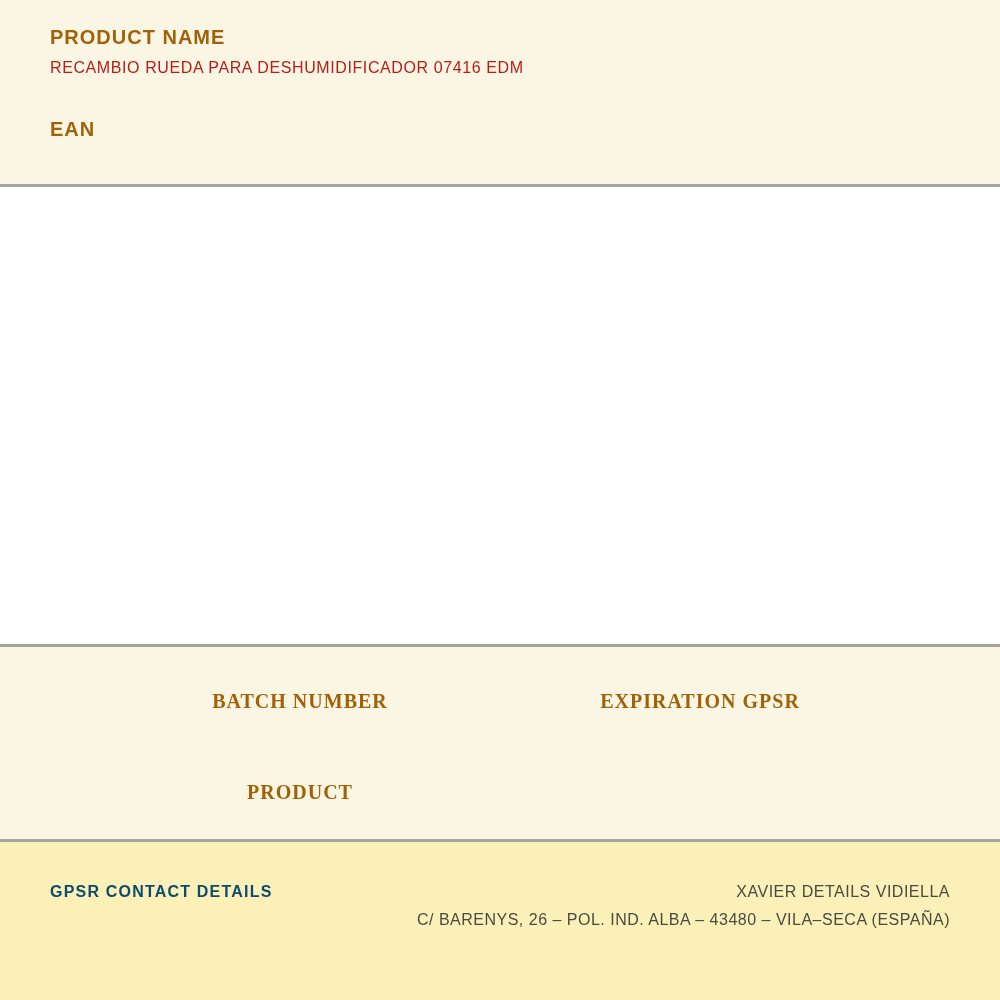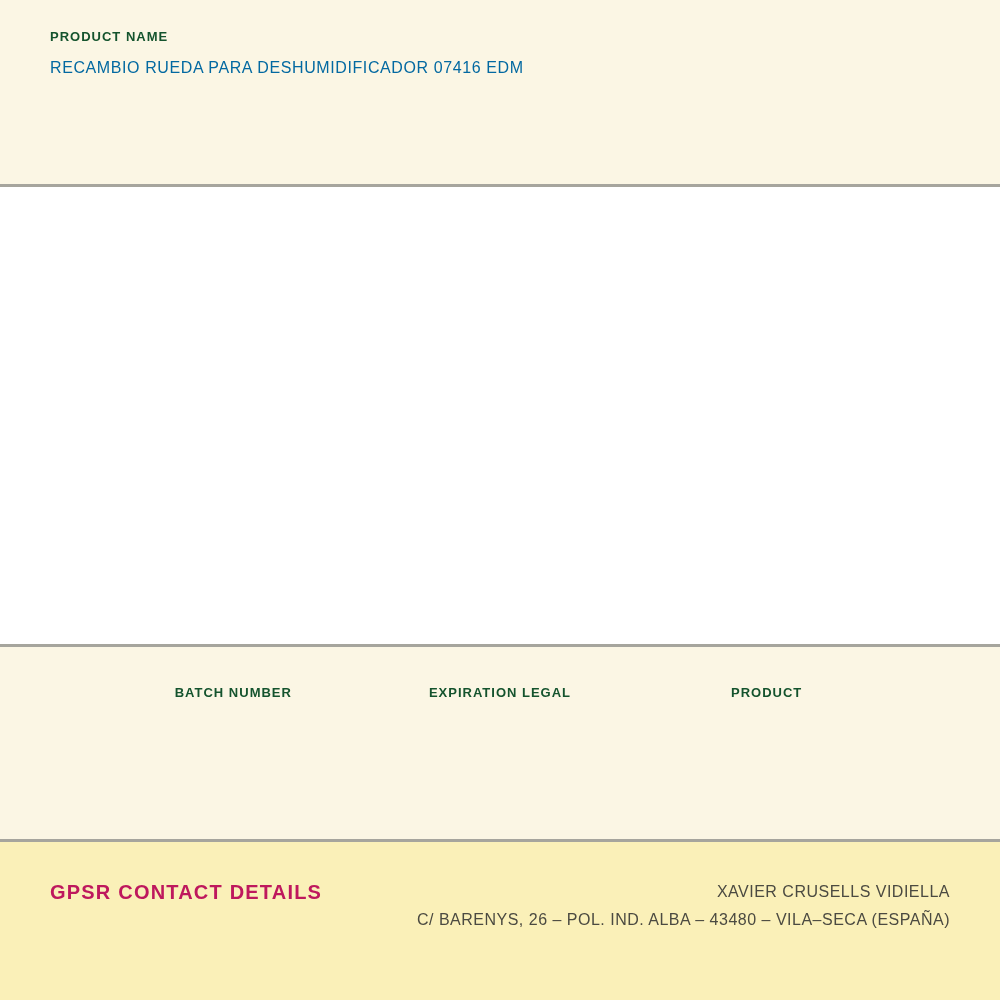--- a/index.html
+++ b/index.html
@@ -9,107 +9,109 @@
     background: #ffffff;
     color: #4b4a41;
   }
   .sec-top {
     height: 187px;
     background: #fbf6e4;
     border-bottom: 3px solid #a6a59d;
     padding: 28px 50px 0 50px;
   }
   .field-label {
-    font-size: 13px;
+    font-size: 20px;
     font-weight: bold;
     letter-spacing: 1px;
-    color: #14532d;
+    color: #a16207;
     margin-bottom: 13px;
     line-height: 18px;
   }
   .field-value {
     font-size: 16px;
     letter-spacing: 0.6px;
-    color: #0369a1;
+    color: #b91c1c;
     line-height: 17px;
     min-height: 17px;
   }
   .sec-top .field { margin-bottom: 44px; }
   .sec-blank {
     height: 460px;
     background: #ffffff;
     border-bottom: 3px solid #a6a59d;
   }
   .sec-details {
     height: 195px;
     background: #fbf6e4;
     border-bottom: 3px solid #a6a59d;
     padding-top: 29px;
   }
   .details-grid {
     width: 800px;
-    margin: 8px auto;
+    margin: 16px auto;
     display: grid;
-    grid-template-columns: 1fr 1fr 1fr;
+    grid-template-columns: 1fr 1fr;
     text-align: center;
+    font-family: Liberation Serif, serif;
   }
   .details-grid .field { margin-bottom: 43px; }
   .sec-gpsr {
     height: 158px;
     background: #faf0b8;
     padding: 36px 50px;
     display: flex;
     justify-content: space-between;
     align-items: flex-start;
   }
   .gpsr-label {
-    font-size: 20px;
+    font-size: 16px;
     font-weight: bold;
     letter-spacing: 1.2px;
-    color: #be185d;
+    color: #0c4a6e;
     line-height: 28px;
     white-space: nowrap;
   }
   .gpsr-contact {
     text-align: right;
     font-size: 16px;
     letter-spacing: 0.5px;
     color: #4b4a41;
     line-height: 28px;
   }
 </style>
 </head>
 <body>
 
 <div class="sec-top">
   <div class="field">
     <div class="field-label">PRODUCT NAME</div>
     <div class="field-value">RECAMBIO RUEDA PARA DESHUMIDIFICADOR 07416 EDM</div>
   </div>
   <div class="field">
+    <div class="field-label">EAN</div>
   </div>
 </div>
 
 <div class="sec-blank"></div>
 
 <div class="sec-details">
   <div class="details-grid">
     <div class="field">
       <div class="field-label">BATCH NUMBER</div>
       <div class="field-value"></div>
     </div>
     <div class="field">
-      <div class="field-label">EXPIRATION LEGAL</div>
+      <div class="field-label">EXPIRATION GPSR</div>
       <div class="field-value"></div>
     </div>
     <div class="field">
       <div class="field-label">PRODUCT</div>
     </div>
   </div>
 </div>
 
 <div class="sec-gpsr">
   <div class="gpsr-label">GPSR CONTACT DETAILS</div>
   <div class="gpsr-contact">
-    <div>XAVIER CRUSELLS VIDIELLA</div>
+    <div>XAVIER DETAILS VIDIELLA</div>
     <div>C/ BARENYS, 26 – POL. IND. ALBA – 43480 – VILA–SECA (ESPAÑA)</div>
   </div>
 </div>
 
 </body></html>

